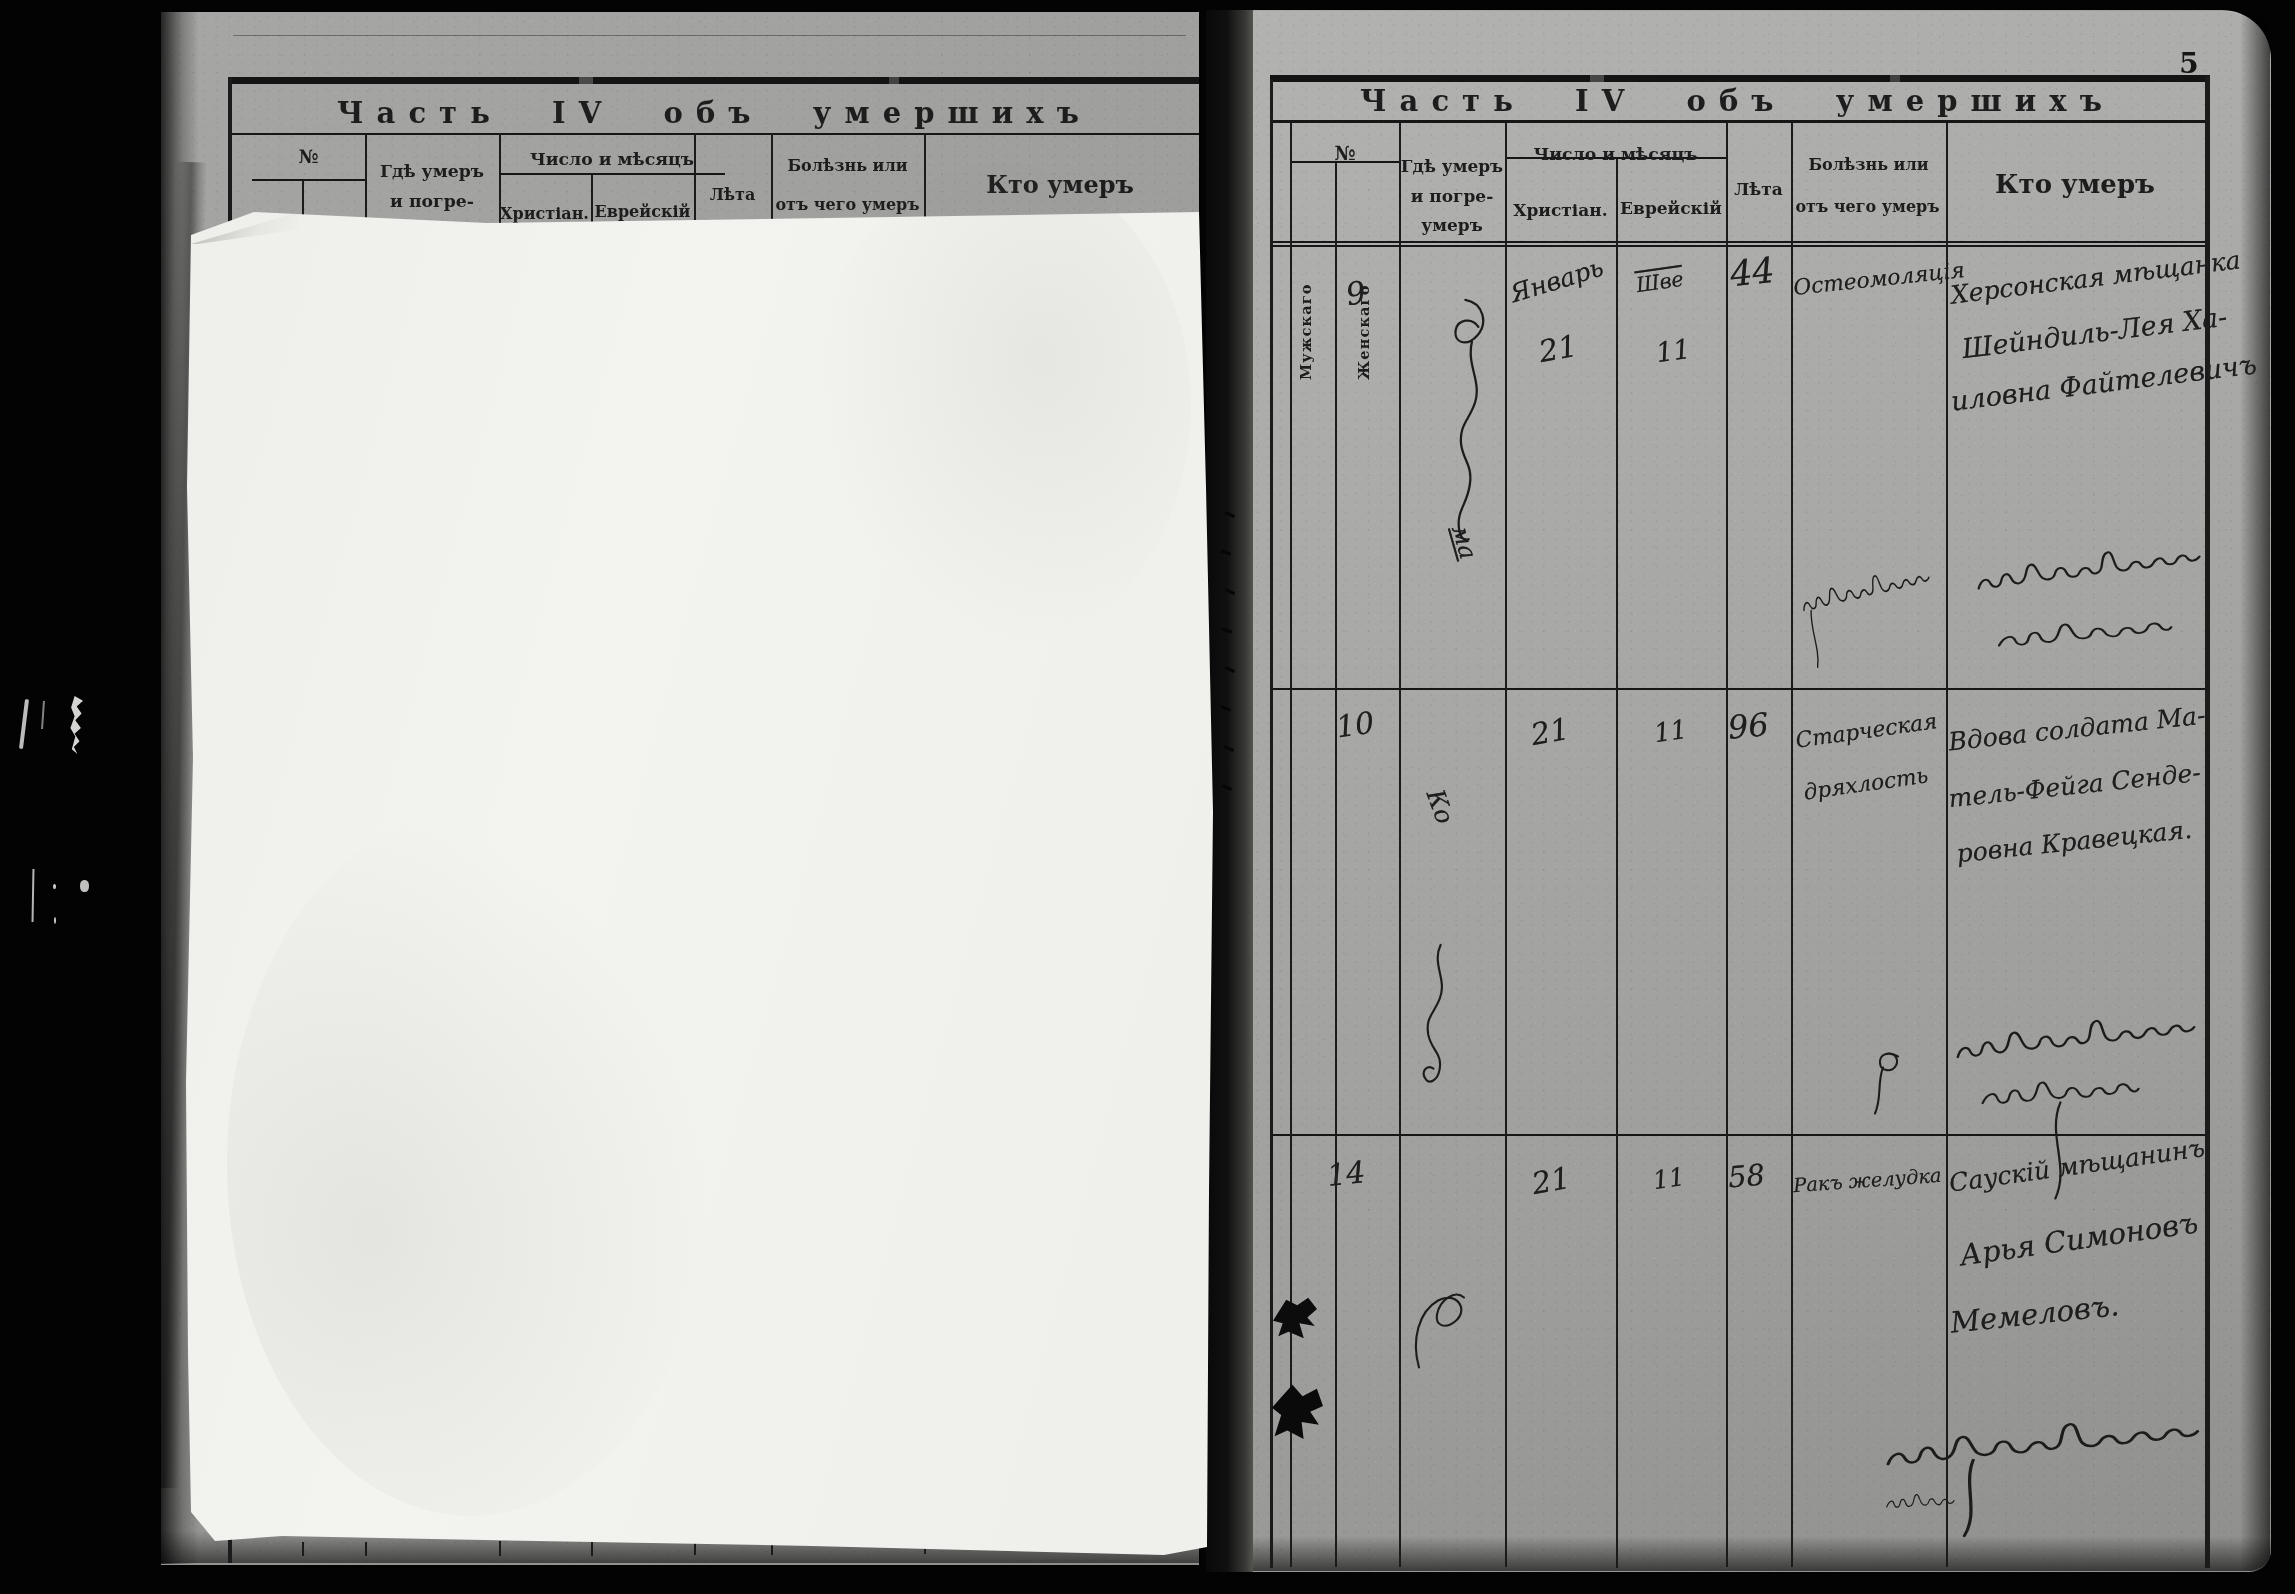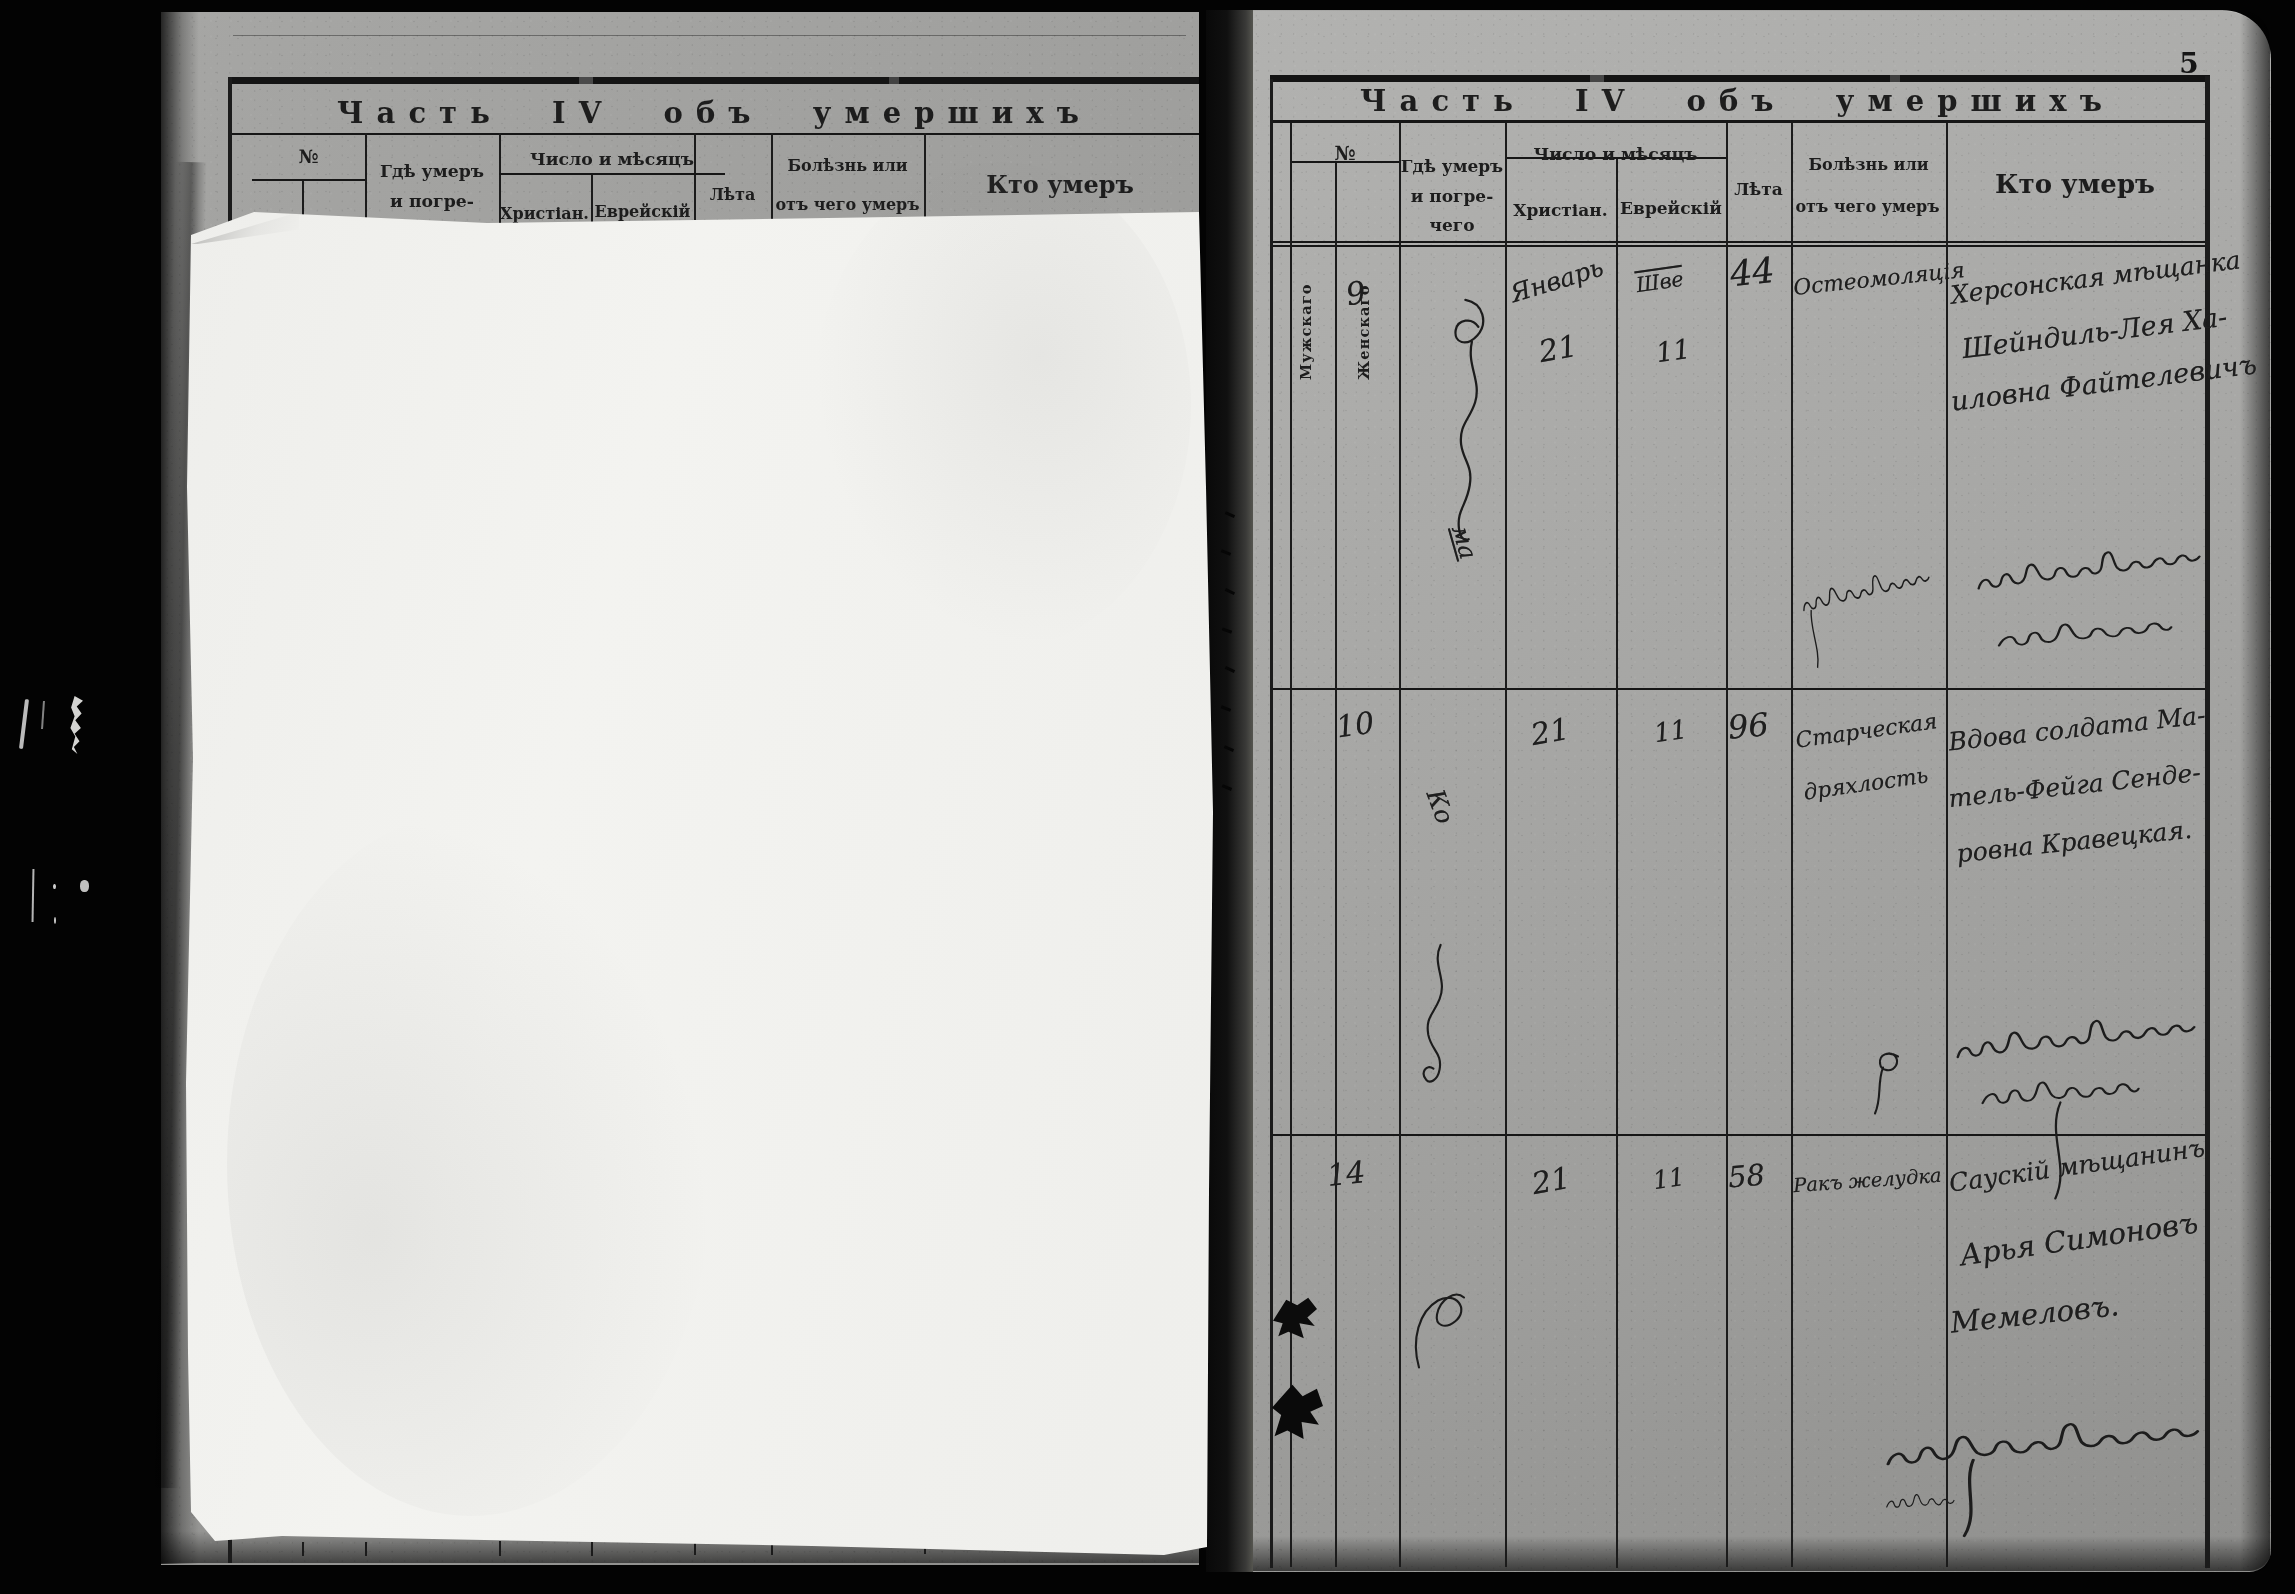--- a/index.html
+++ b/index.html
@@ -124,21 +124,21 @@
   <div class="abs vline" style="left:1791px;top:123px;width:2.2px;height:1444px;"></div>
   <div class="abs vline" style="left:1946px;top:123px;width:2.2px;height:1444px;"></div>
   <div class="abs vline" style="left:2205px;top:76px;width:4.9px;height:1492px;"></div>
 
   <div class="abs ptxt" style="left:1270px;top:84px;width:935px;font-size:29px;letter-spacing:.45em;word-spacing:.9em;">Часть IV объ умершихъ</div>
   <div class="abs ptxt" style="left:1290px;top:142px;width:110px;font-size:19.5px;">№</div>
   <div class="abs rotlab" style="left:1297px;top:207px;height:173px;font-size:14.6px;">Мужскаго</div>
   <div class="abs rotlab" style="left:1355px;top:207px;height:173px;font-size:14.6px;">Женскаго</div>
   <div class="abs ptxt" style="left:1399px;top:156px;width:106px;font-size:17px;">Гдѣ умеръ</div>
   <div class="abs ptxt" style="left:1399px;top:186px;width:106px;font-size:17px;">и погре-</div>
-  <div class="abs ptxt" style="left:1399px;top:215px;width:106px;font-size:17px;">чего</div>
+  <div class="abs ptxt" style="left:1399px;top:215px;width:106px;font-size:17px;">умеръ</div>
   <div class="abs ptxt" style="left:1505px;top:144px;width:221px;font-size:17.3px;">Число и мѣсяцъ</div>
   <div class="abs ptxt" style="left:1505px;top:200px;width:111px;font-size:17px;">Христіан.</div>
   <div class="abs ptxt" style="left:1616px;top:198px;width:110px;font-size:17px;">Еврейскій</div>
   <div class="abs ptxt" style="left:1726px;top:179px;width:65px;font-size:17px;">Лѣта</div>
   <div class="abs ptxt" style="left:1791px;top:155px;width:155px;font-size:16px;">Болѣзнь или</div>
   <div class="abs ptxt" style="left:1788px;top:197px;width:159px;font-size:16px;">отъ чего умеръ</div>
   <div class="abs ptxt" style="left:1946px;top:169px;width:258px;font-size:26px;">Кто умеръ</div>
 
   <div class="abs hw" style="left:1346px;top:275px;font-size:31px;transform:rotate(-10deg);">9</div>
   <svg class="abs squig" style="left:1432px;top:295px;" width="62" height="249" viewBox="0 0 115 460">

